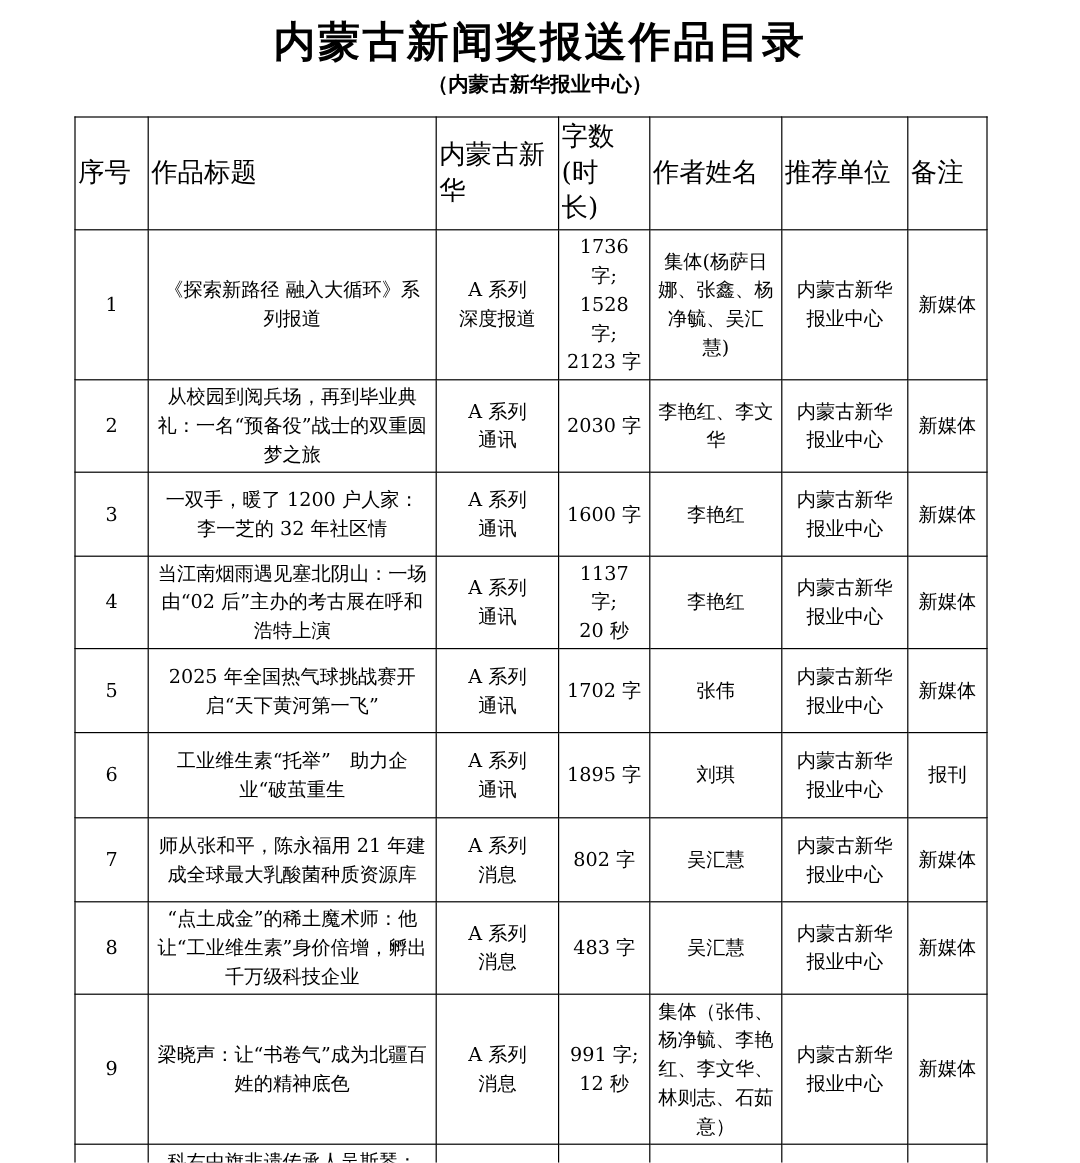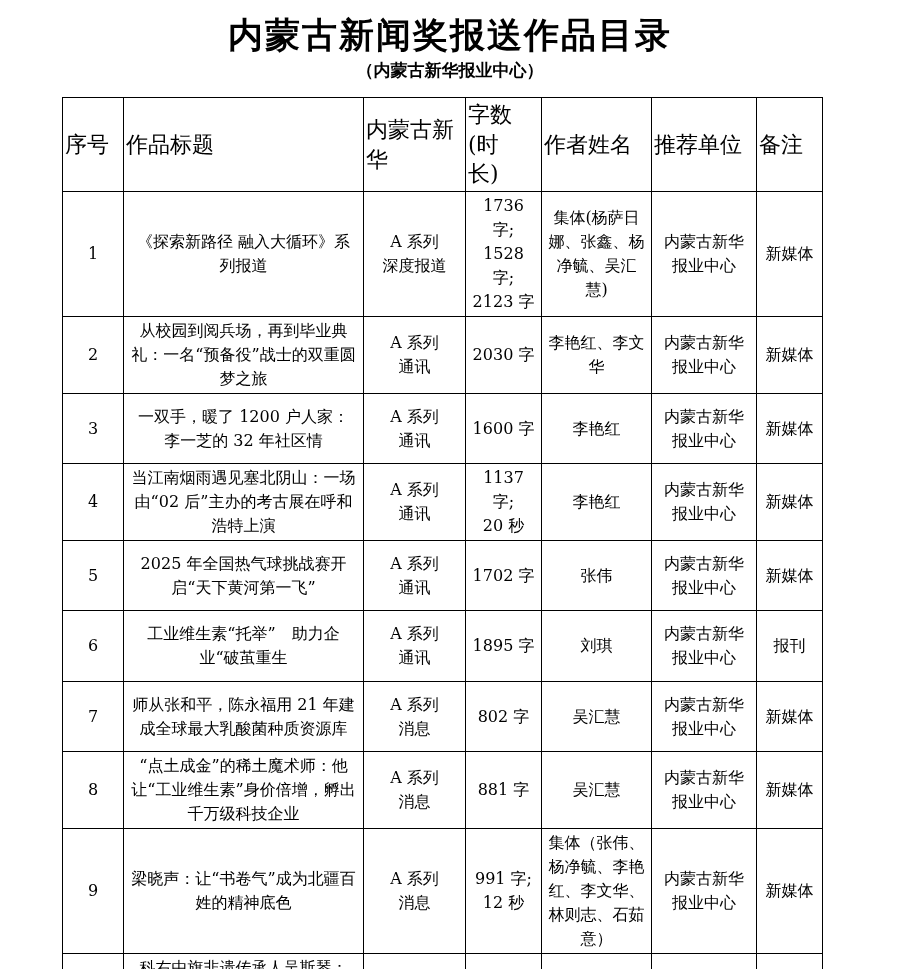--- a/index.html
+++ b/index.html
@@ -183,21 +183,21 @@
     <td class="c-authors">吴汇慧</td>
     <td class="c-unit">内蒙古新华
 报业中心</td>
     <td class="c-note">新媒体</td>
   </tr>
         <tr>
     <td class="c-num">8</td>
     <td class="c-title">“点土成金”的稀土魔术师：他让“工业维生素”身价倍增，孵出千万级科技企业</td>
     <td class="c-cat">A 系列
 消息</td>
-    <td class="c-count">881 字</td>
+    <td class="c-count">483 字</td>
     <td class="c-authors">吴汇慧</td>
     <td class="c-unit">内蒙古新华
 报业中心</td>
     <td class="c-note">新媒体</td>
   </tr>
         <tr>
     <td class="c-num">9</td>
     <td class="c-title">梁晓声：让“书卷气”成为北疆百姓的精神底色</td>
     <td class="c-cat">A 系列
 消息</td>

